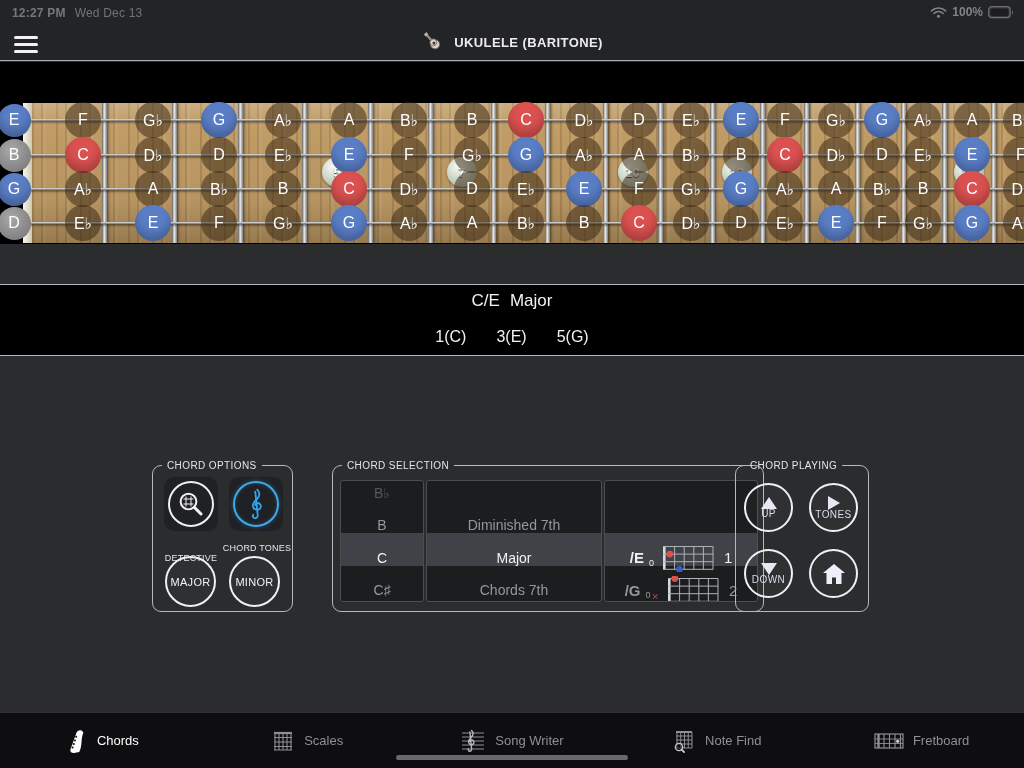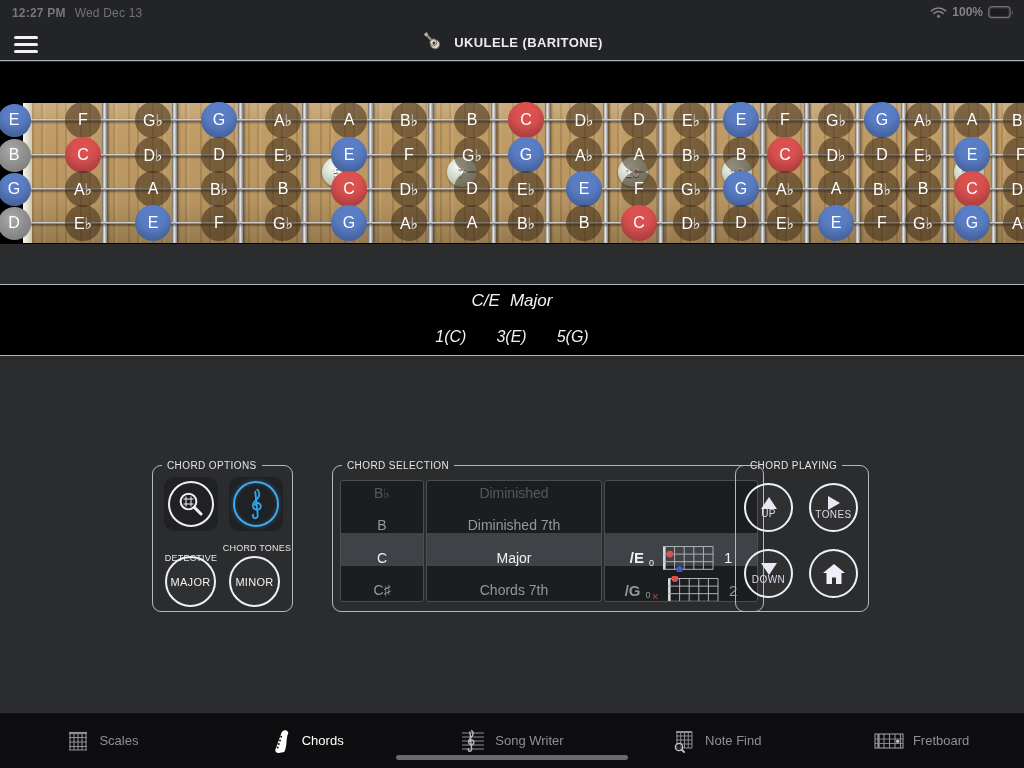--- a/index.html
+++ b/index.html
@@ -36,21 +36,21 @@
   .note{position:absolute;width:36px;height:36px;border-radius:50%;display:flex;align-items:center;justify-content:center;
     color:#fff;font-size:16px;cursor:pointer;box-shadow:inset 0 -7px 9px rgba(0,0,0,.22);}
   .note.normal{background:rgba(56,38,20,.52);box-shadow:none;}
   .note.root{background:#da5150;}
   .note.tone{background:#5a7ec6;}
   .note.open{width:33px;height:33px;font-size:16px;}
   .note.open.normal{background:radial-gradient(circle at 40% 35%, #a9a9a9, #727272);}
   
   .chord-info{position:absolute;left:0;top:284px;width:1024px;height:72px;background:#000;
     border-top:1px solid #b3b7bf;border-bottom:1px solid #b3b7bf;
-    display:flex;flex-direction:column;align-items:center;justify-content:space-between;padding:6px 0 9px;font-style:italic;}
+    display:flex;flex-direction:column;align-items:center;justify-content:space-between;padding:6px 0 9px;}
   .chord-title{color:#f2f2f2;font-size:17px;display:flex;gap:10px;}
   .chord-tones-line{color:#f2f2f2;font-size:16px;display:flex;gap:30px;}
   
   fieldset{position:absolute;border:1.5px solid #b4b8bf;border-radius:9px;margin:0;padding:0;background:transparent;}
   fieldset legend{font-size:10px;color:#e4e4e4;letter-spacing:.4px;padding:0 5px;margin-left:9px;}
   
   .sq-btn{position:absolute;width:54px;height:54px;border-radius:10px;background:#202124;display:flex;align-items:center;justify-content:center;cursor:pointer;}
   .circ{width:46px;height:46px;border-radius:50%;border:2px solid #f0f0f0;display:flex;align-items:center;justify-content:center;}
   .circ.blue{border-color:#3dabee;box-shadow:0 0 5px rgba(61,171,238,.35), inset 0 0 4px rgba(61,171,238,.25);}
   .sq-lbl{position:absolute;font-size:9px;color:#e6e6e6;text-align:center;letter-spacing:.2px;}
@@ -269,21 +269,20 @@
     <legend>CHORD SELECTION</legend>
     <div class="pick-col" id="col-roots" style="left:7px;width:84px;">
         <div class="pick-band"></div>
         <div class="pick-row st-dim" style="top: -4px;">B♭</div>
         <div class="pick-row st-mid" style="top: 28.4px;">B</div>
         <div class="pick-row st-selected" style="top: 60.8px;">C</div>
         <div class="pick-row st-mid" style="top: 93.2px;">C♯</div>
       </div>
     <div class="pick-col" id="col-quals" style="left:93px;width:176px;">
         <div class="pick-band"></div>
-        <div class="pick-row st-dim" style="top: -4px;">Diminished</div>
         <div class="pick-row st-mid" style="top: 28.4px;">Diminished 7th</div>
         <div class="pick-row st-selected" style="top: 60.8px;">Major</div>
         <div class="pick-row st-mid" style="top: 93.2px;">Chords 7th</div>
       </div>
     <div class="pick-col" id="col-voicings" style="left:271px;width:154px;">
         <div class="pick-band"></div>
         <div class="pick-row vrow st-selected" style="top: 60.8px;">
           <span class="vlabel">/E</span>
           <span class="vpos">0</span>
           <svg width="56" height="28" viewBox="0 0 56 28">
@@ -345,39 +344,39 @@
       <div class="play-lbl">DOWN</div>
     </div>
     <div class="round-btn" style="left:73px;top:78px;width:49px;height:49px;">
       <svg width="24" height="22" viewBox="0 0 24 22">
         <path d="M12 1 L23 10 H19.5 V21 H14 V14.5 H10 V21 H4.5 V10 H1 Z" fill="#f0eef8"></path>
       </svg>
     </div>
   </fieldset>
 
   <div class="tabbar">
-    <div class="tab">
-      <svg width="24" height="24" viewBox="0 0 24 24">
-        <path d="M3 4 H21" stroke="#8f9094" stroke-width="2.2"></path>
-        <path d="M3 8.5 H21 M3 13 H21 M3 17.5 H21 M3 21 H21" stroke="#8f9094" stroke-width="1.1"></path>
-        <path d="M4 4 V21 M8 4 V21 M12 4 V21 M16 4 V21 M20 4 V21" stroke="#8f9094" stroke-width="1.1"></path>
-      </svg>
-      <span class="tlabel">Scales</span>
-    </div>
     <div class="tab active">
       <svg width="22" height="26" viewBox="0 0 22 26">
         <path d="M8 25 C5 25.5 3.6 23 4.8 20.6 L10.4 5 C11.4 2.2 15 1.4 16.6 3.6 L17.4 4.8 C14.6 10.4 16.6 18 13.2 24 Z" fill="#ffffff"></path>
         <circle cx="6.6" cy="19.6" r="1" fill="#0e0e10"></circle>
           <circle cx="7.8" cy="16" r="1" fill="#0e0e10"></circle>
         <circle cx="9" cy="12.4" r="1" fill="#0e0e10"></circle>
           <circle cx="10.2" cy="8.8" r="1" fill="#0e0e10"></circle>
       </svg>
       <span class="tlabel">Chords</span>
     </div>
     <div class="tab">
+      <svg width="24" height="24" viewBox="0 0 24 24">
+        <path d="M3 4 H21" stroke="#8f9094" stroke-width="2.2"></path>
+        <path d="M3 8.5 H21 M3 13 H21 M3 17.5 H21 M3 21 H21" stroke="#8f9094" stroke-width="1.1"></path>
+        <path d="M4 4 V21 M8 4 V21 M12 4 V21 M16 4 V21 M20 4 V21" stroke="#8f9094" stroke-width="1.1"></path>
+      </svg>
+      <span class="tlabel">Scales</span>
+    </div>
+    <div class="tab">
       <svg width="26" height="26" viewBox="0 0 26 26">
         <path d="M2 5 H24 M2 9 H24 M2 13 H24 M2 17 H24 M2 21 H24" stroke="#8f9094" stroke-width="1"></path>
         <path d="M11.6 2.6 C13.6 4.6 13.4 7 11.5 9 C9.7 10.8 8.1 12 8.5 14.2 C8.9 16.2 10.9 17.3 12.5 16.5 C14.1 15.8 14.4 13.7 13.2 12.6 C12.1 11.5 10.3 11.9 9.9 13.3 M9.9 4 L11.6 20.8 C11.8 22.3 10.8 23.4 9.6 23.2 C8.4 23 7.9 21.7 8.5 20.8" stroke="#b9babd" stroke-width="1.4" fill="none" stroke-linecap="round"></path>
       </svg>
       <span class="tlabel">Song Writer</span>
     </div>
     <div class="tab">
       <svg width="24" height="24" viewBox="0 0 24 24">
         <path d="M4 3 H20" stroke="#8f9094" stroke-width="2"></path>
         <path d="M4 7 H20 M4 11 H20 M4 15 H20 M4 19 H20" stroke="#8f9094" stroke-width="1"></path>

